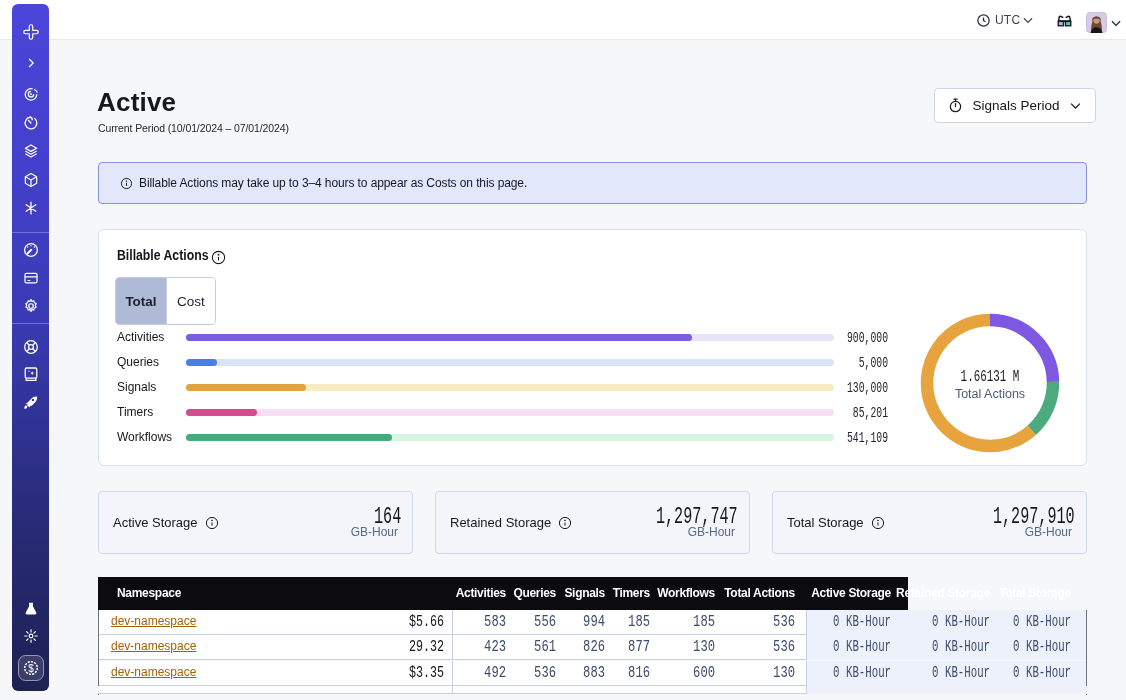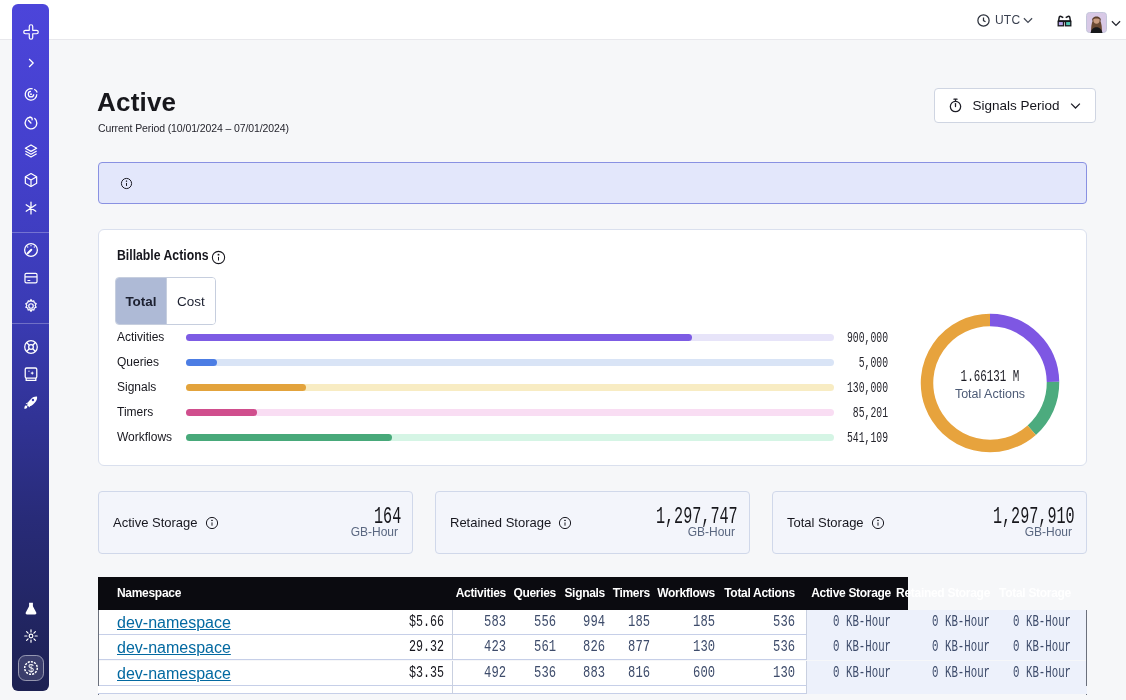--- a/index.html
+++ b/index.html
@@ -43,21 +43,21 @@
 
   .scard { position:absolute; top:491px; width:315px; height:63px; background:#f3f5fb; border:1px solid #d0d8ea; border-radius:4px; }
   .scard .lbl { position:absolute; left:14px; top:0; height:61px; display:flex; align-items:center; gap:7px; font-size:13px; color:#17171f; }
   .scard .num { position:absolute; right:11px; top:11px; font-family:"Liberation Mono", monospace; font-size:24px; color:#17171c; transform:scaleX(0.63); transform-origin:100% 50%; }
   .scard .unit { position:absolute; right:14px; top:33px; font-size:12px; color:#5a6780; }
 
   #table { position:absolute; left:98px; top:577px; width:989px; }
   #thead { position:absolute; left:0; top:0; width:810px; height:33px; background:#0b0b10; }
   #thead div { position:absolute; top:0; height:33px; line-height:33px; font-size:12px; font-weight:bold; color:#fff; letter-spacing:-0.3px; }
   .trow { position:absolute; left:0; width:989px; height:25px; background:#fff; border-bottom:1px solid #c6cfe8; }
-  .trow .ns { position:absolute; left:19px; top:4px; font-size:16px; color:#0369a1; text-decoration:underline; }
+  .trow .ns { position:absolute; left:13px; top:4px; font-size:12px; color:#a16207; text-decoration:underline; }
   .tv { position:absolute; top:3px; text-align:right; font-family:"Liberation Mono", monospace; font-size:16px; color:#3e4c6b; transform:scaleX(0.76); transform-origin:100% 50%; }
   .tvk { transform:scaleX(0.67); }
   .tc { color:#16161d; transform:scaleX(0.73); transform-origin:100% 50%; }
   .storbg { position:absolute; left:708px; top:0; width:281px; height:25px; background:#edf1fb; }
   .vdiv { position:absolute; top:0; width:1px; height:25px; background:#c9d0e0; }
 </style>
 </head>
 <body>
 
 <div id="topbar"></div>
@@ -190,20 +190,21 @@
       <path d="M5 9l7 7 7-7"></path>
     </svg>
 </div>
 
 <div id="banner">
   <svg width="13" height="13" viewBox="0 0 24 24" fill="none" stroke="#16161f" stroke-width="1.8">
       <circle cx="12" cy="12" r="9.4"></circle>
       <path d="M12 11v5.5"></path>
       <circle cx="12" cy="7.6" r="0.6" fill="#16161f"></circle>
     </svg>
+  <span>Billable Actions may take up to 3–4 hours to appear as Costs on this page.</span>
 </div>
 
 <div id="bcard">
   <div id="bcard-title">Billable Actions</div>
   <div id="bcard-info"><svg width="15" height="15" viewBox="0 0 24 24" fill="none" stroke="#16161d" stroke-width="1.7">
         <circle cx="12" cy="12" r="9.8"></circle>
         <path d="M12 11v5.8"></path>
         <circle cx="12" cy="7.4" r="0.7" fill="#16161d"></circle>
       </svg></div>
   <div id="tabs">

